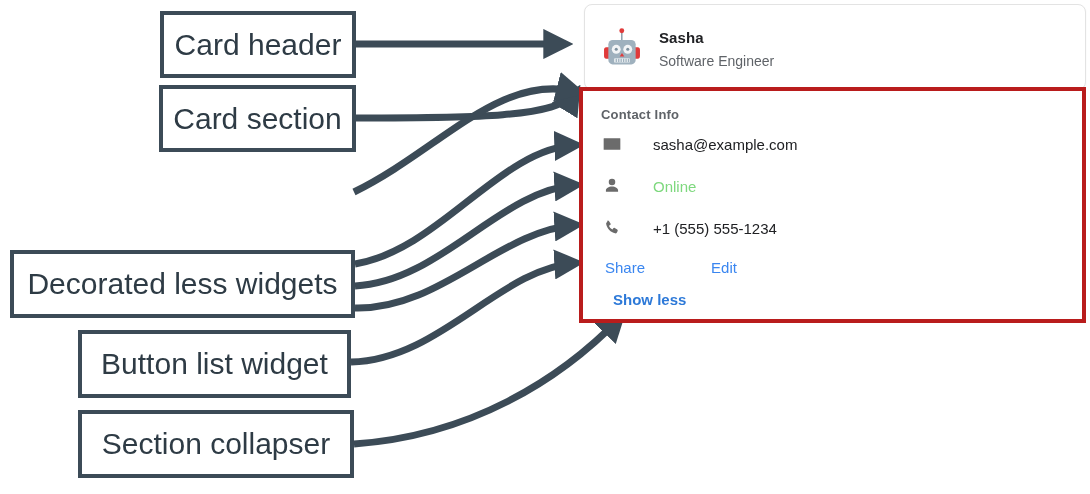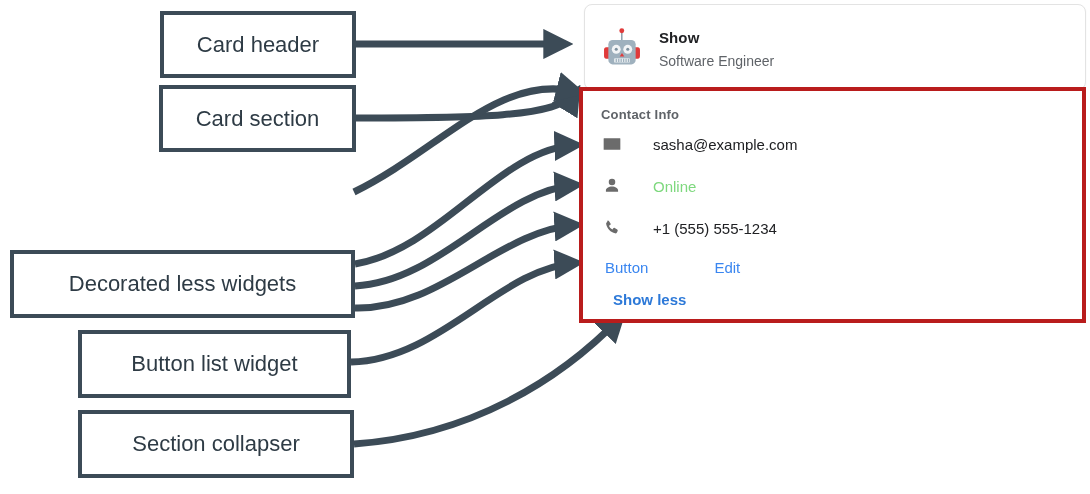--- a/index.html
+++ b/index.html
@@ -15,21 +15,21 @@
   #arrows{position:absolute;left:0;top:0;width:1090px;height:494px;pointer-events:none;}
 
   
   .callout{
     position:absolute;
     box-sizing:border-box;
     background:#ffffff;
     border:4px solid #3c4b57;
     display:flex;align-items:center;justify-content:center;
     color:#2e3b45;
-    font-size:22px;
+    font-size:30px;
     line-height:1;
     white-space:nowrap;
     z-index:5;
   }
 
   
   #card-wrap{position:absolute;left:584px;top:4px;width:502px;height:86px;z-index:2;}
   .card{
     box-sizing:border-box;
     width:100%;height:100%;
@@ -153,21 +153,21 @@
               <rect x="26.6" y="44.2" width="1.7" height="4.6"></rect>
               <rect x="30.0" y="44.2" width="1.7" height="4.6"></rect>
               <rect x="33.4" y="44.2" width="1.7" height="4.6"></rect>
               <rect x="36.8" y="44.2" width="1.7" height="4.6"></rect>
               <rect x="40.2" y="44.2" width="1.7" height="4.6"></rect>
             </g>
           </svg>
         </span>
 
         <div class="identity">
-          <span class="nm">Show</span>
+          <span class="nm">Sasha</span>
           <span class="sub">Software Engineer</span>
         </div>
 
       </div>
     </div>
   </div>
 
   <div id="section-box">
     <div class="section-inner">
 
@@ -195,21 +195,21 @@
       <div class="row">
         <span class="ico">
           <svg viewBox="0 0 24 24" width="20" height="20" fill="#6b6b6b">
             <path d="M6.6 3.2c.6-.3 1.3-.1 1.7.5l1.9 3c.4.6.2 1.4-.4 1.8l-1.4.9c.7 2 2.2 3.6 4.2 4.4l.9-1.4c.4-.6 1.2-.8 1.8-.4l3 1.9c.6.4.8 1.1.5 1.7l-.9 1.8c-.4.8-1.3 1.2-2.2 1C10.4 17.2 6.1 12.9 5 7.2c-.2-.9.2-1.8 1-2.2l.6-1.8z"></path>
           </svg>
         </span>
         <span class="txt">+1 (555) 555-1234</span>
       </div>
 
       <div class="btn-row">
-        <button class="lbtn">Button</button>
+        <button class="lbtn">Share</button>
         <button class="lbtn">Edit</button>
       </div>
 
       <div class="collapser-row">
         <button class="collapser">Show less</button>
       </div>
 
     </div>
   </div>
 

